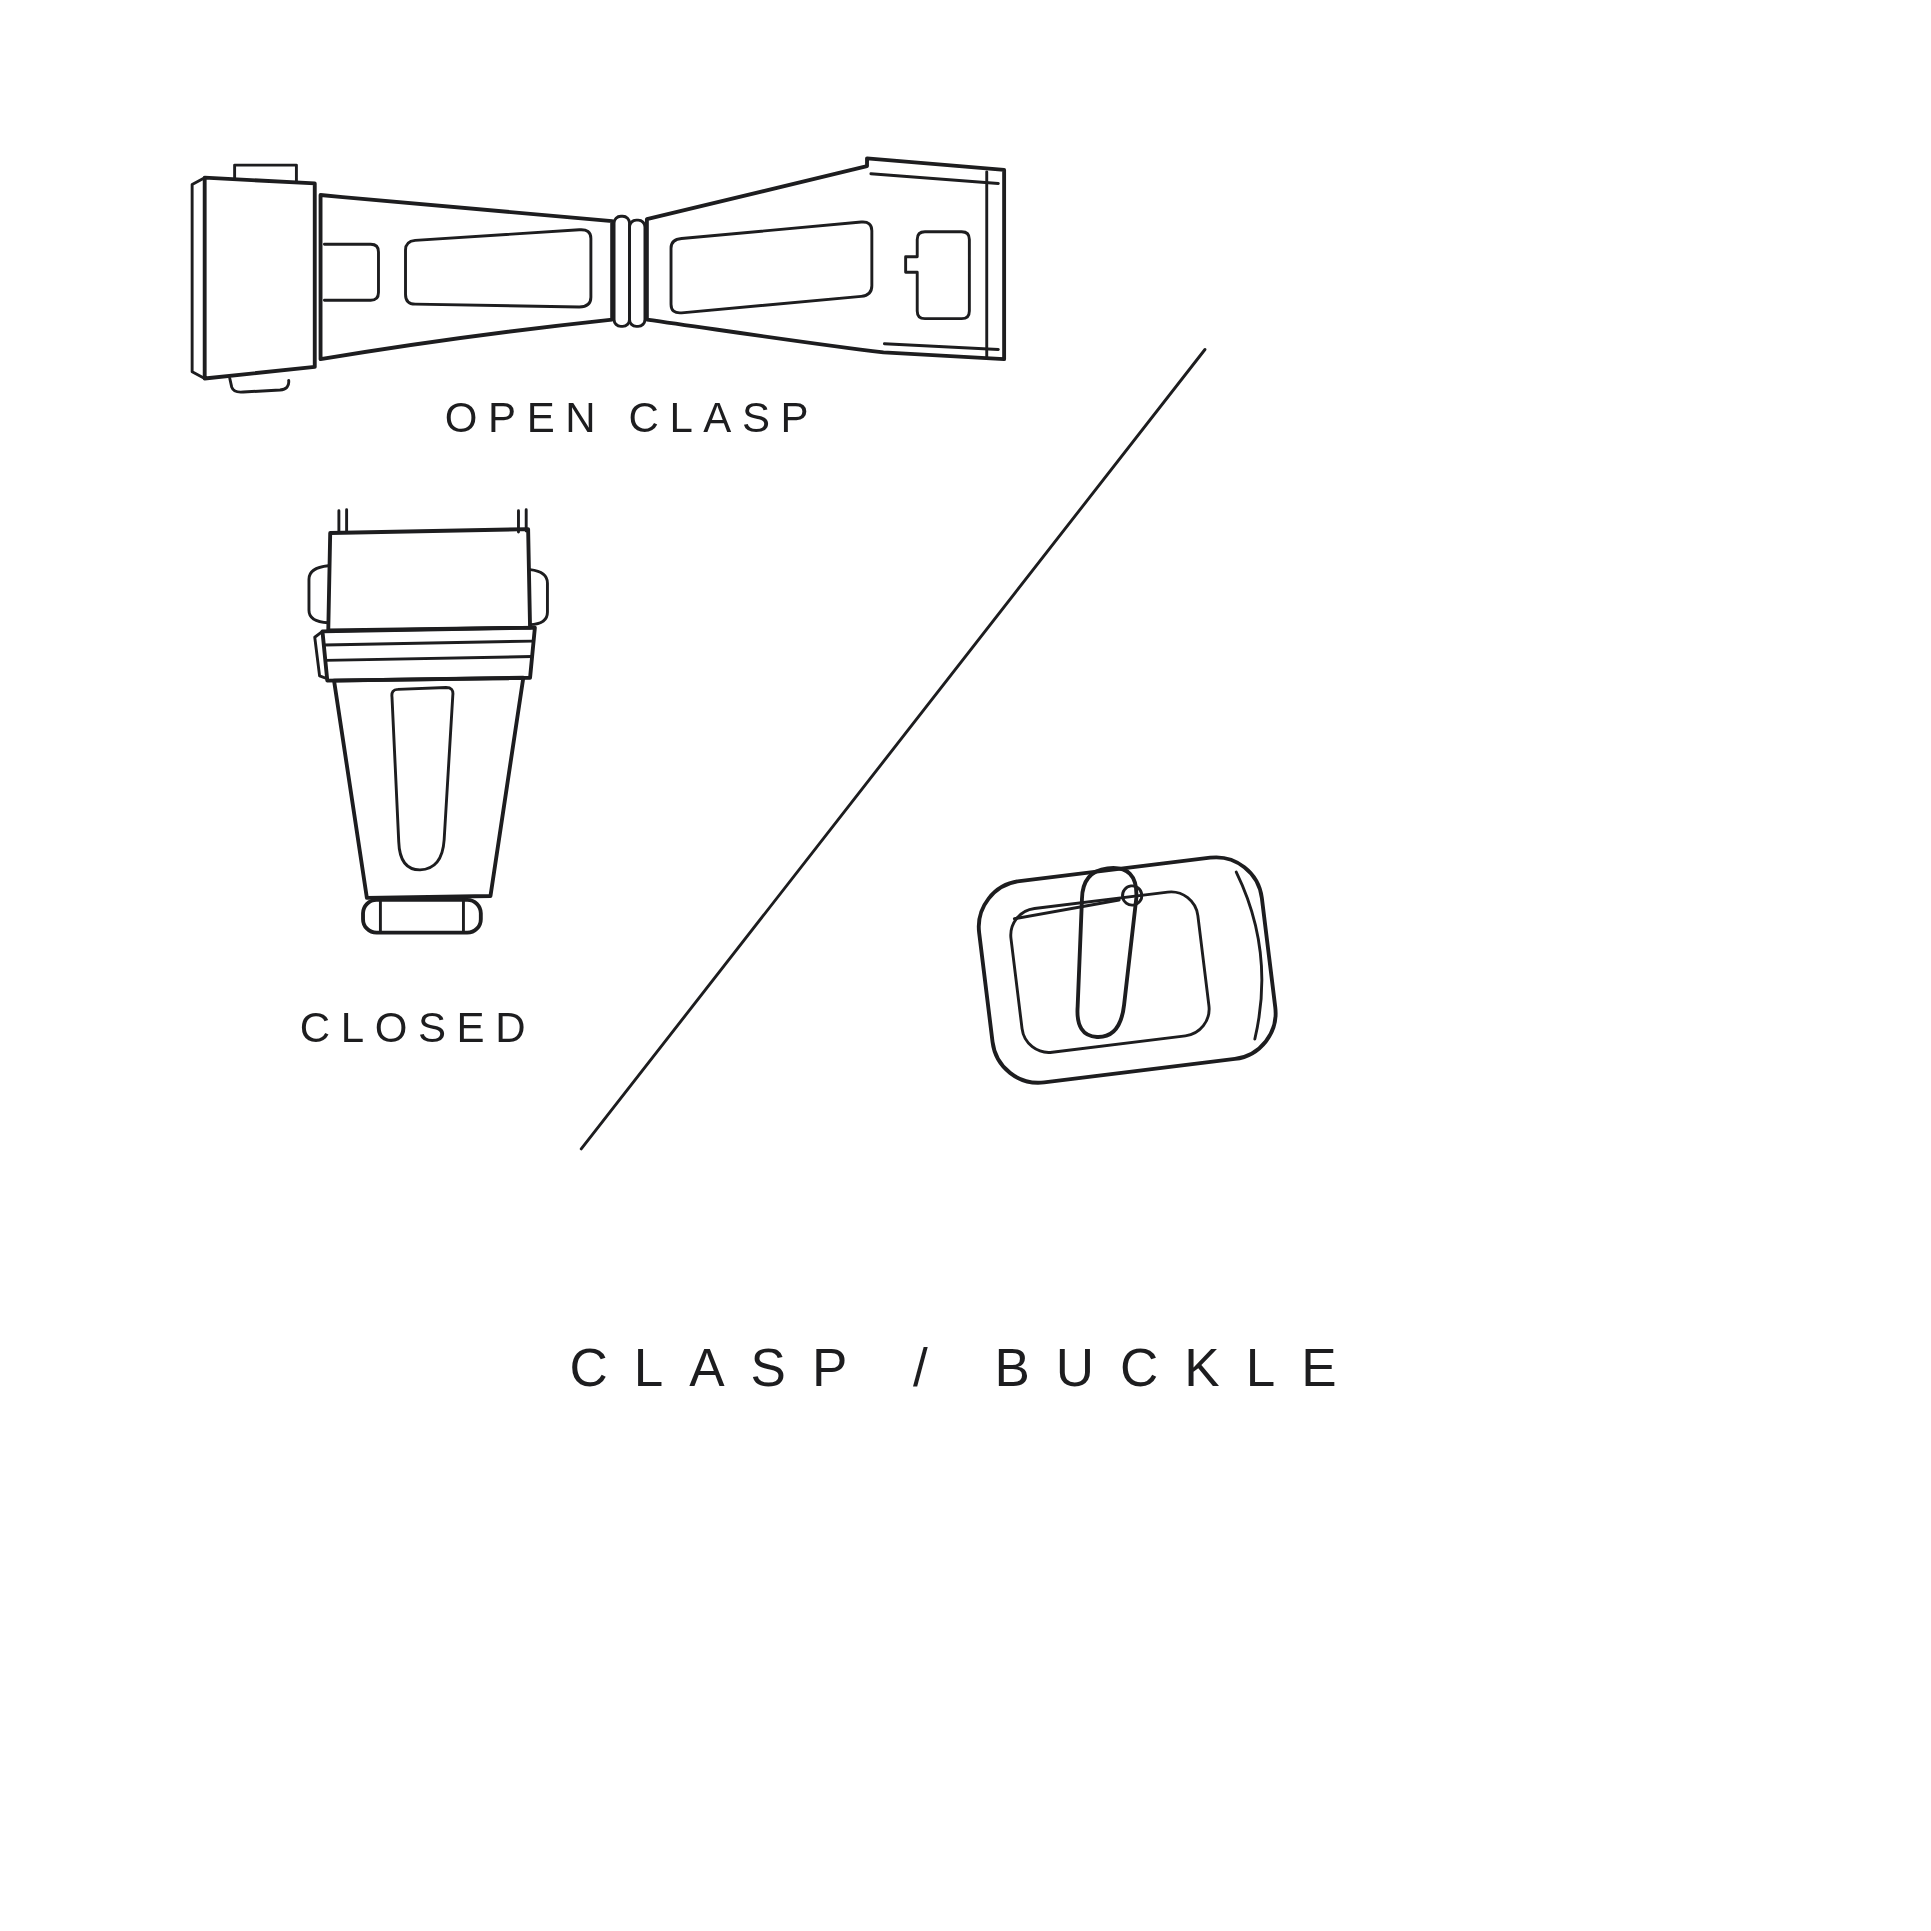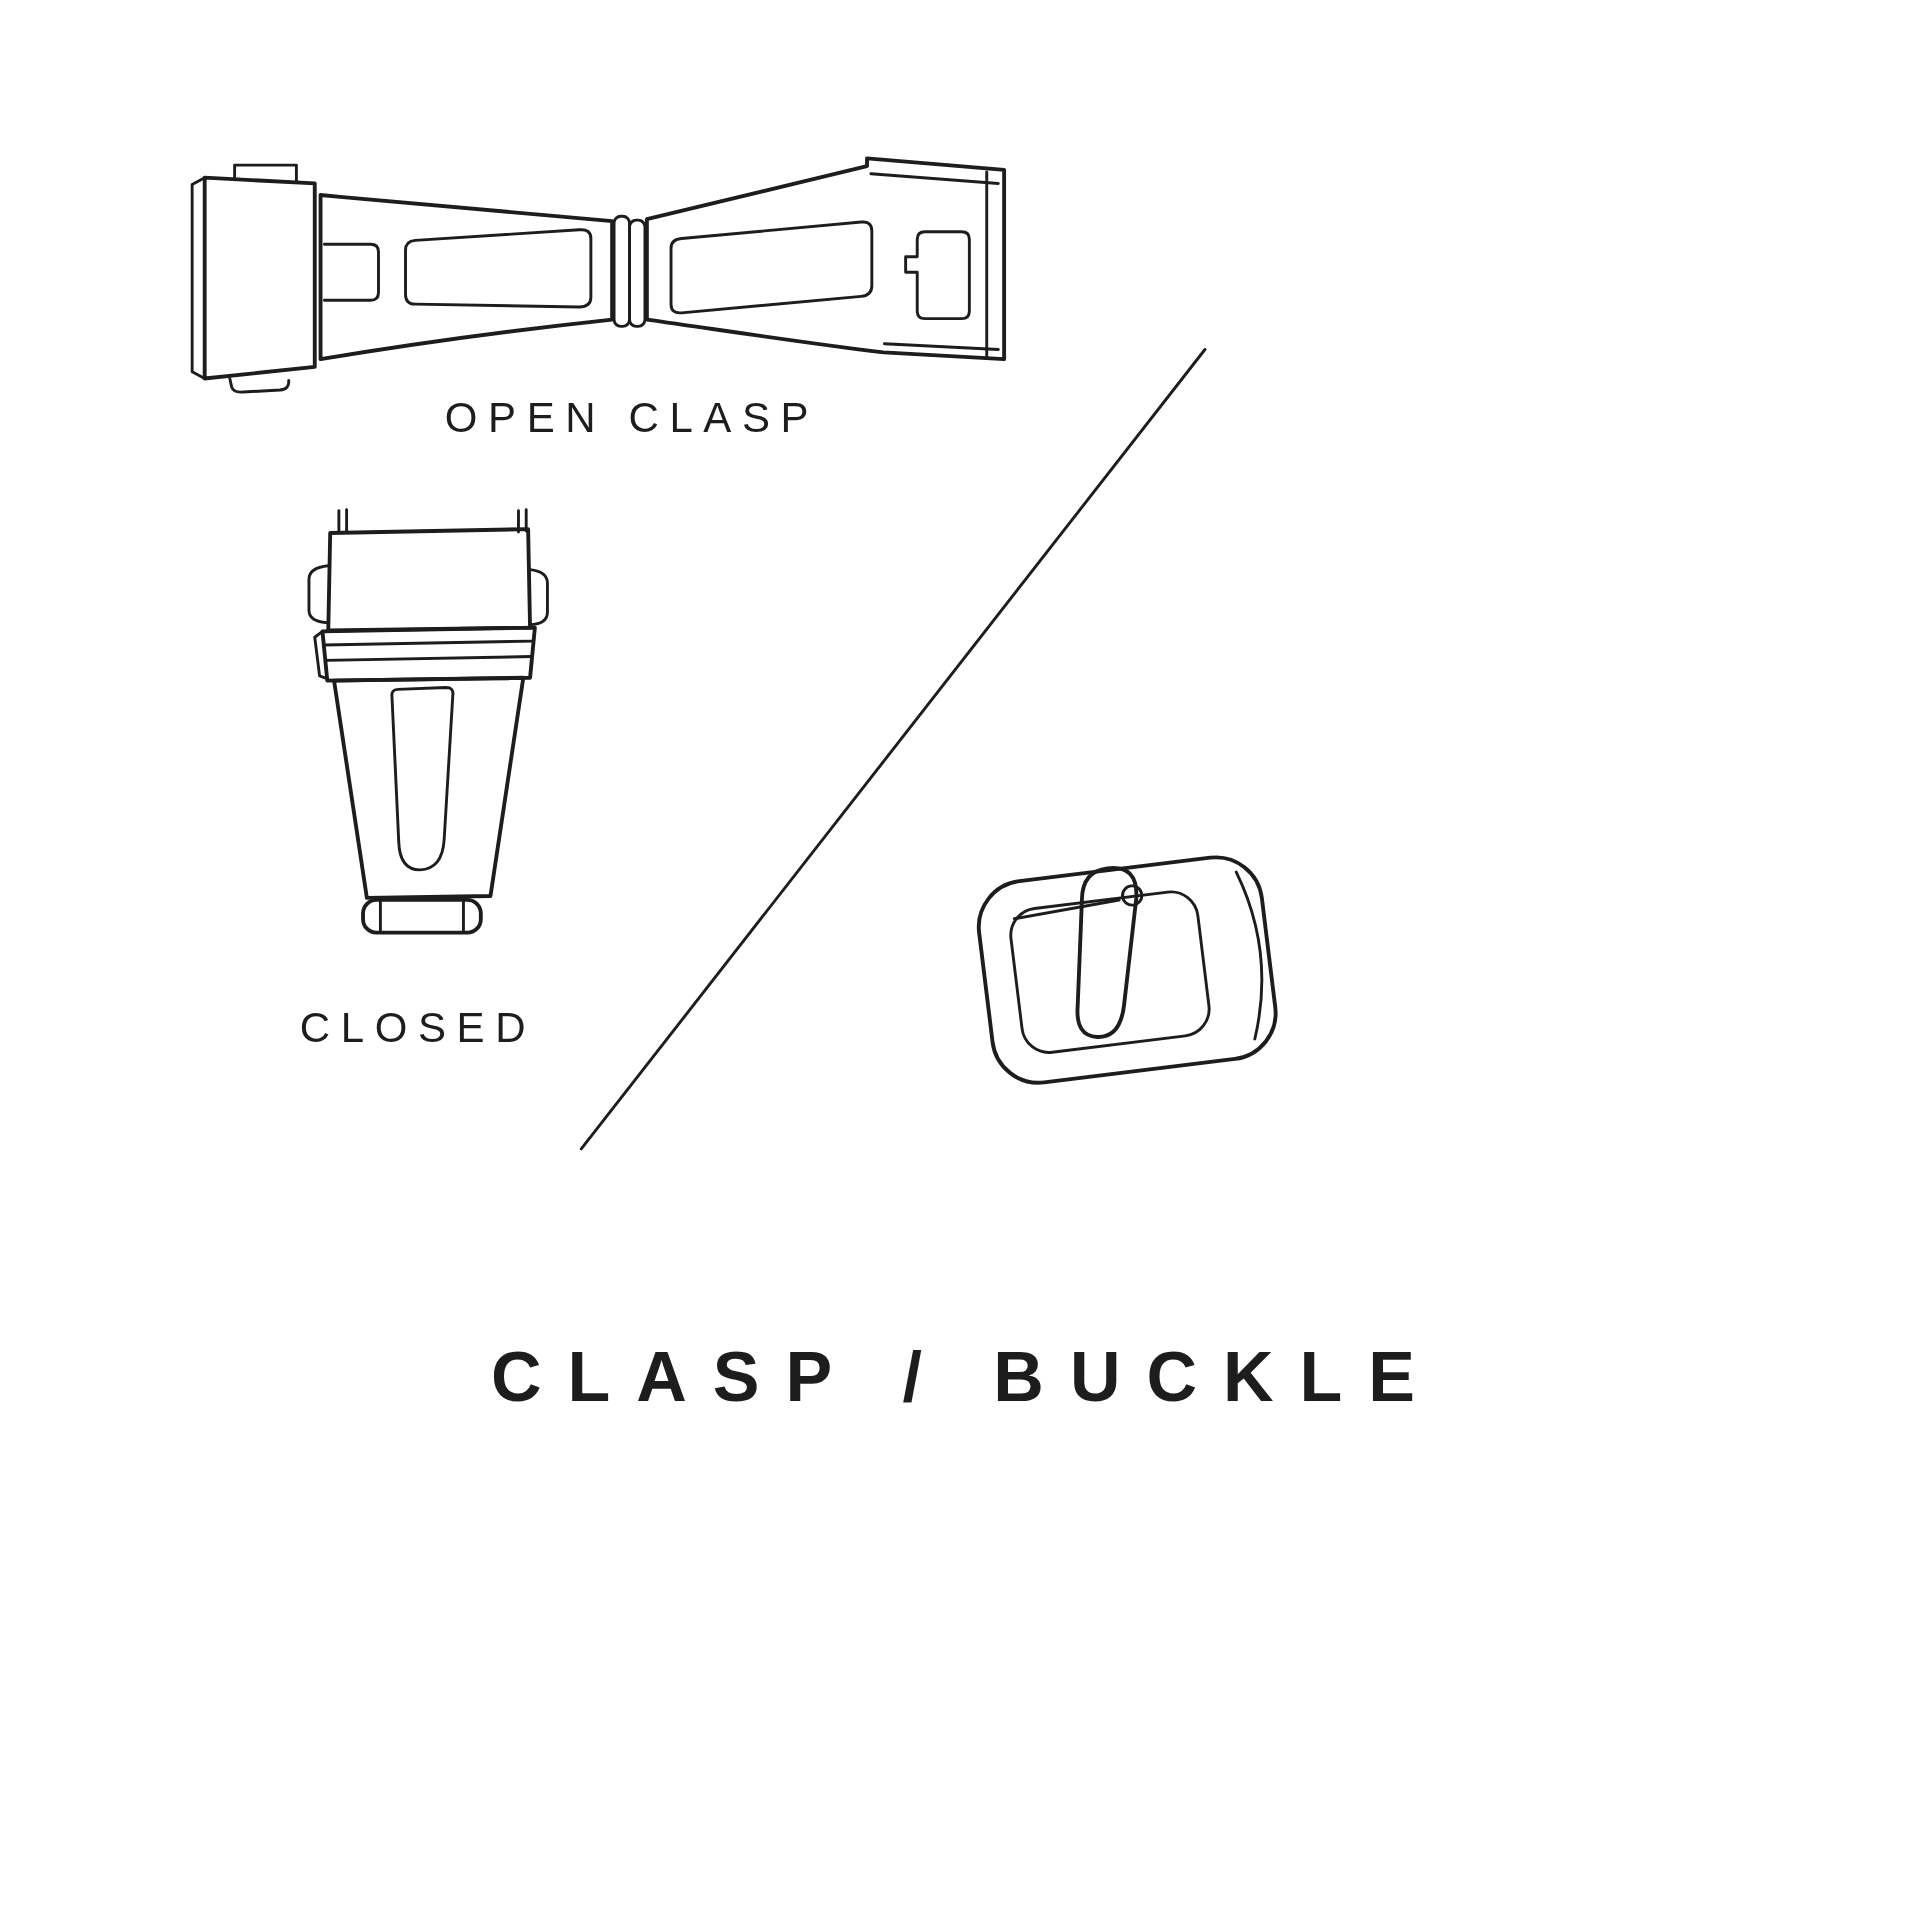--- a/index.html
+++ b/index.html
@@ -35,23 +35,23 @@
   .label {
     position: absolute;
     transform: translateX(-50%);
     white-space: nowrap;
     color: var(--ink);
     font-weight: 400;
     font-size: 42px;
     letter-spacing: 10.6px;
   }
   .label--title {
-    font-size: 70px;
+    font-size: 53px;
     letter-spacing: 26px;
-    font-weight: 700;
+    font-weight: 400;
   }
 </style>
 </head>
 <body style="background: rgb(255, 255, 255);">
 
 <div class="canvas">
 
   <svg class="art" viewBox="0 0 2000 2000" aria-hidden="true">
 
     <g>

